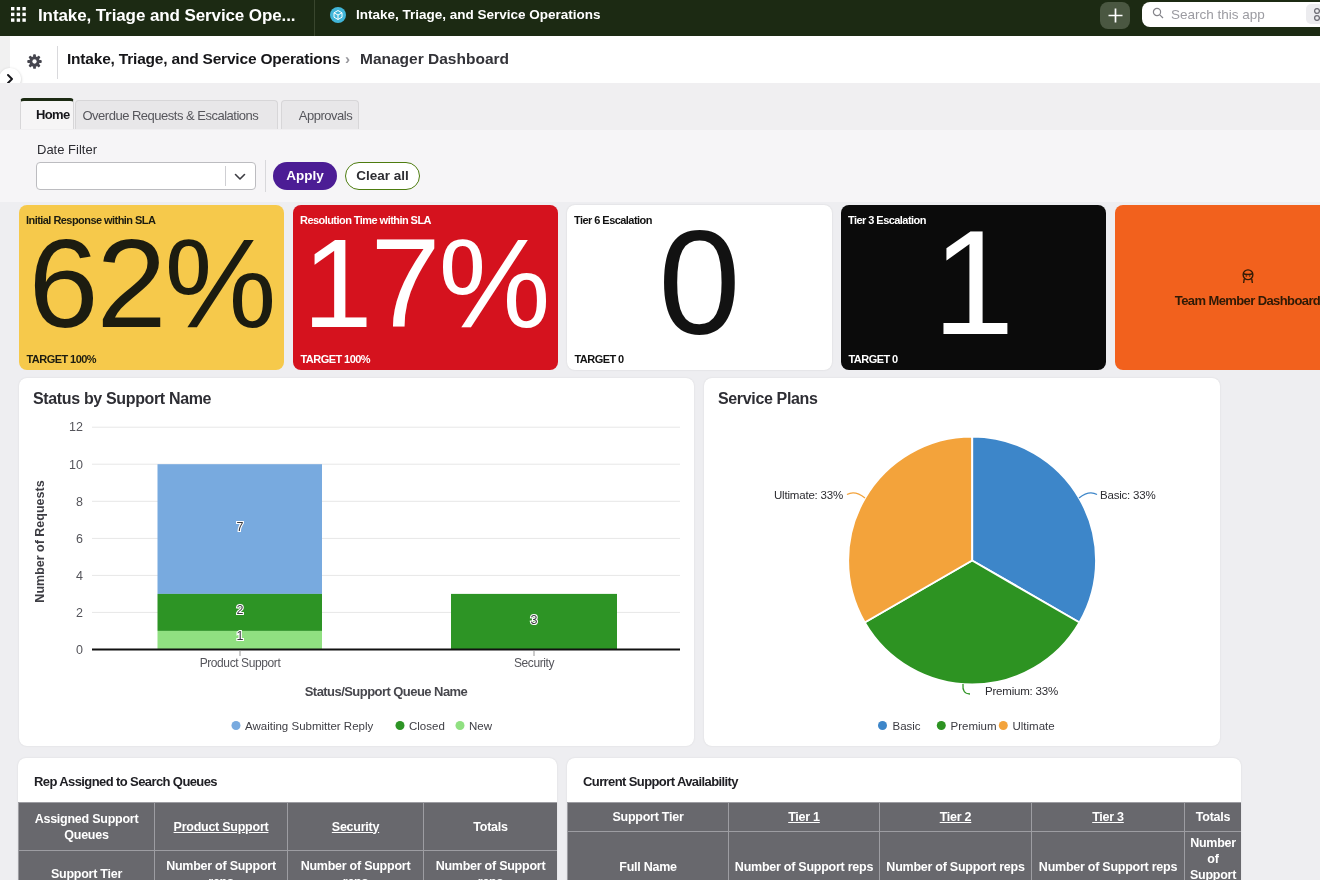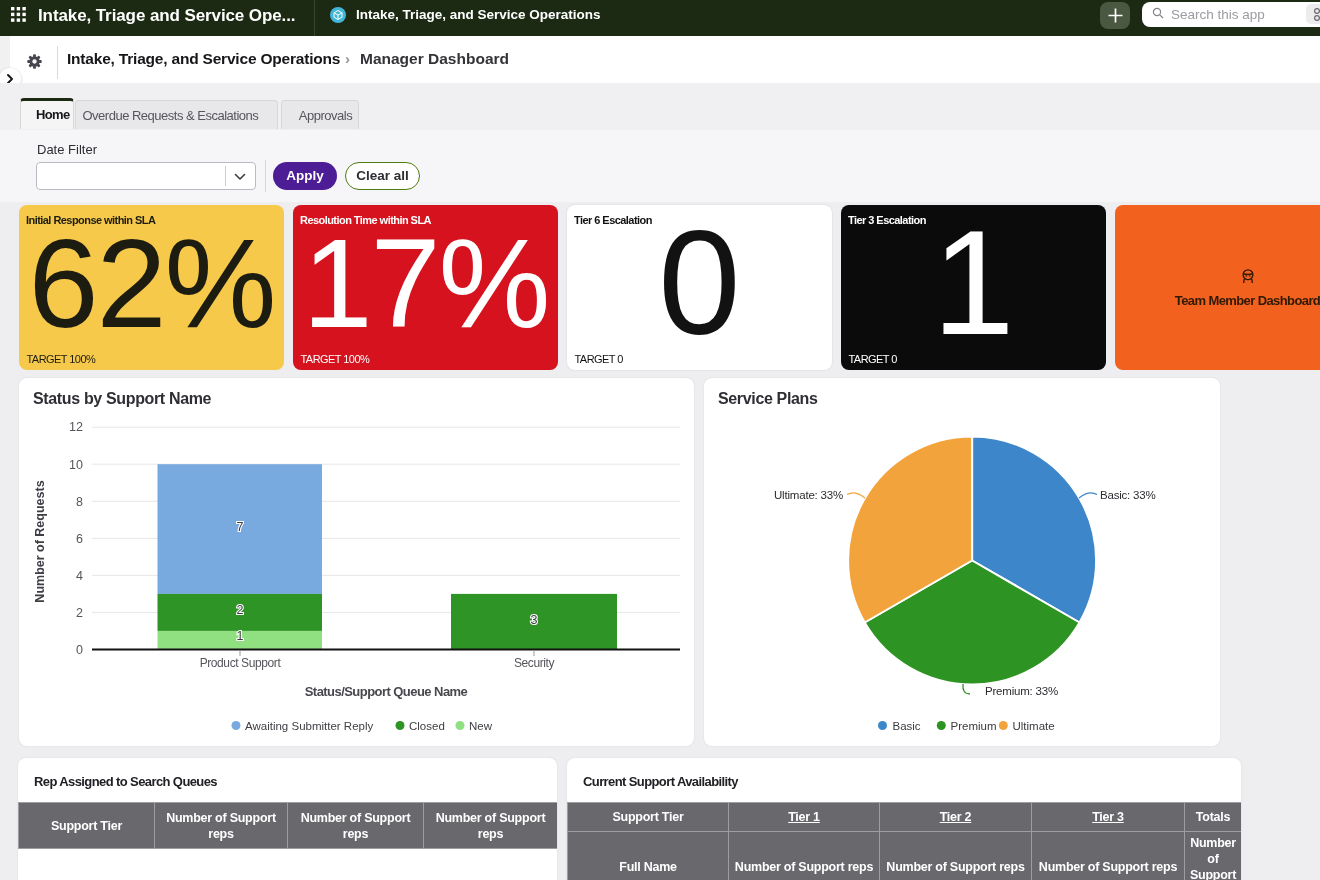--- a/index.html
+++ b/index.html
@@ -40,21 +40,21 @@
   #filterdiv { left:265px; top:160px; width:1px; height:32px; background:#d8d8db; }
   .pillbtn { position:absolute; top:162px; height:28px; border-radius:14px; font-size:13.5px; text-align:center; }
   #applybtn { left:273px; width:64px; background:#4c1d95; color:#fff; font-weight:bold; line-height:28px; }
   #clearbtn { left:345px; width:75px; background:#fff; border:1px solid #4d7c0f; color:#2e2e33; line-height:26px; font-weight:bold; }
 
   
   .kpi { position:absolute; top:205px; width:265px; height:165px; border-radius:8px; }
   .kpi .t { position:absolute; left:7px; top:8.5px; font-size:11px; font-weight:bold; letter-spacing:-0.55px; }
   .kpi .n { position:absolute; left:0; right:0; top:6px; text-align:center; font-size:126px; letter-spacing:-2px;}
   .kpi .n2 { position:absolute; left:0; right:0; top:-7px; text-align:center; font-size:148px; }
-  .kpi .tg { position:absolute; left:7.5px; bottom:5.5px; font-size:11px; font-weight:normal; letter-spacing:-0.55px; }
+  .kpi .tg { position:absolute; left:7.5px; bottom:5.5px; font-size:11px; font-weight:bold; letter-spacing:-0.55px; }
   #kpi1 { left:19px;  background:#f6c94b; color:#1c1c10; }
   #kpi2 { left:293px; background:#d5121e; color:#fff; }
   #kpi3 { left:567px; background:#fff; color:#121212; box-shadow:0 0 2px rgba(0,0,0,0.12); }
   #kpi4 { left:841px; background:#0b0b0b; color:#fff; }
   #kpi5 { left:1115px; width:265px; background:#f2611d; color:#2f1a06; }
 
   
   .panel { position:absolute; top:378px; height:368px; background:#fff; border-radius:8px; box-shadow:0 0 2px rgba(0,0,0,0.10); }
   #panel1 { left:19px; width:675px; }
   #panel2 { left:704px; width:516px; }
@@ -252,20 +252,26 @@
   <div class="tcard" id="tcard1">
     <div class="ttitle">Rep Assigned to Search Queues</div>
     <table class="gt" style="width:539px;">
       <colgroup>
         <col style="width:136px">
         <col style="width:133px">
         <col style="width:136px">
         <col style="width:134px">
       </colgroup>
       <tbody>
+        <tr style="height:48px;">
+        <td>Assigned Support Queues</td>
+          <td><u>Product Support</u></td>
+          <td><u>Security</u></td>
+          <td>Totals</td>
+      </tr>
       <tr style="height:46px;">
         <td>Support Tier</td>
           <td>Number of Support reps</td>
           <td>Number of Support reps</td>
           <td>Number of Support reps</td>
       </tr>
     </tbody>
     </table>
   </div>
   <div class="tcard" id="tcard2">

